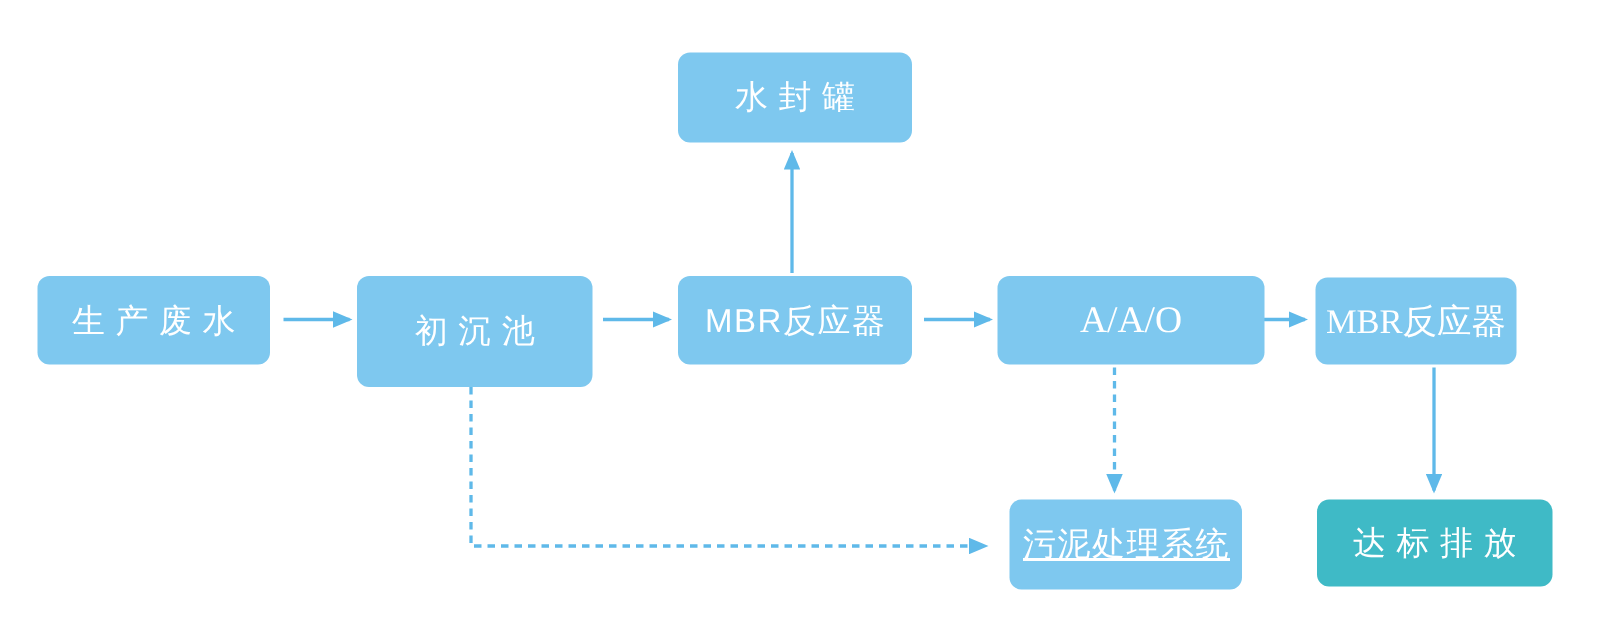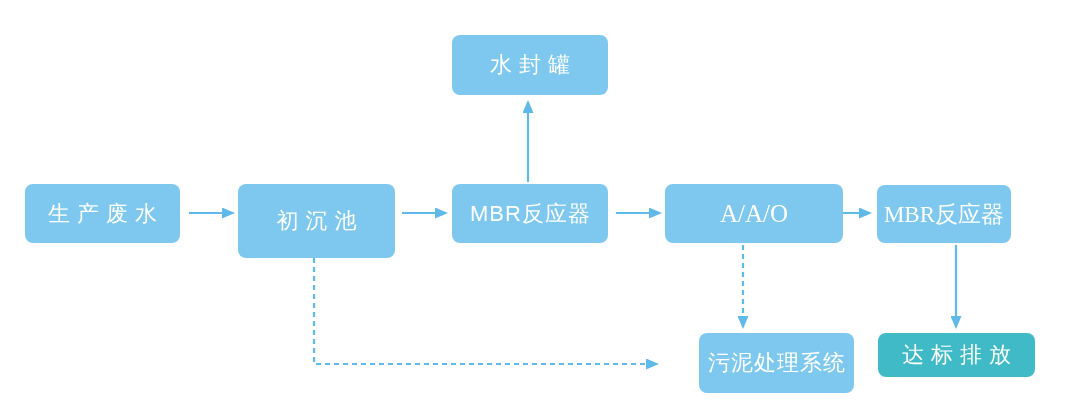--- a/index.html
+++ b/index.html
@@ -105,21 +105,21 @@
   </div>
 
   <div class="node serif aao" style="left:665px; top:184px; width:178px; height:59px;">
     <span class="lbl">A/A/O</span>
   </div>
 
   <div class="node serif mbr" style="left:877px; top:185px; width:134px; height:58px;">
     <span class="lbl">MBR反应器</span>
   </div>
 
-  <div class="node ls-tight" style="left:699px; top:333px; width:155px; height:60px;">
+  <div class="node ls-tight" style="left:673px; top:333px; width:155px; height:60px;text-decoration:underline;">
     <span class="lbl">污泥处理系统</span>
   </div>
 
-  <div class="node accent ls-wide" style="left:878px; top:333px; width:157px; height:44px;">
+  <div class="node accent ls-wide" style="left:878px; top:333px; width:157px; height:58px;">
     <span class="lbl">达标排放</span>
   </div>
 
 </div>
 
 </body></html>

